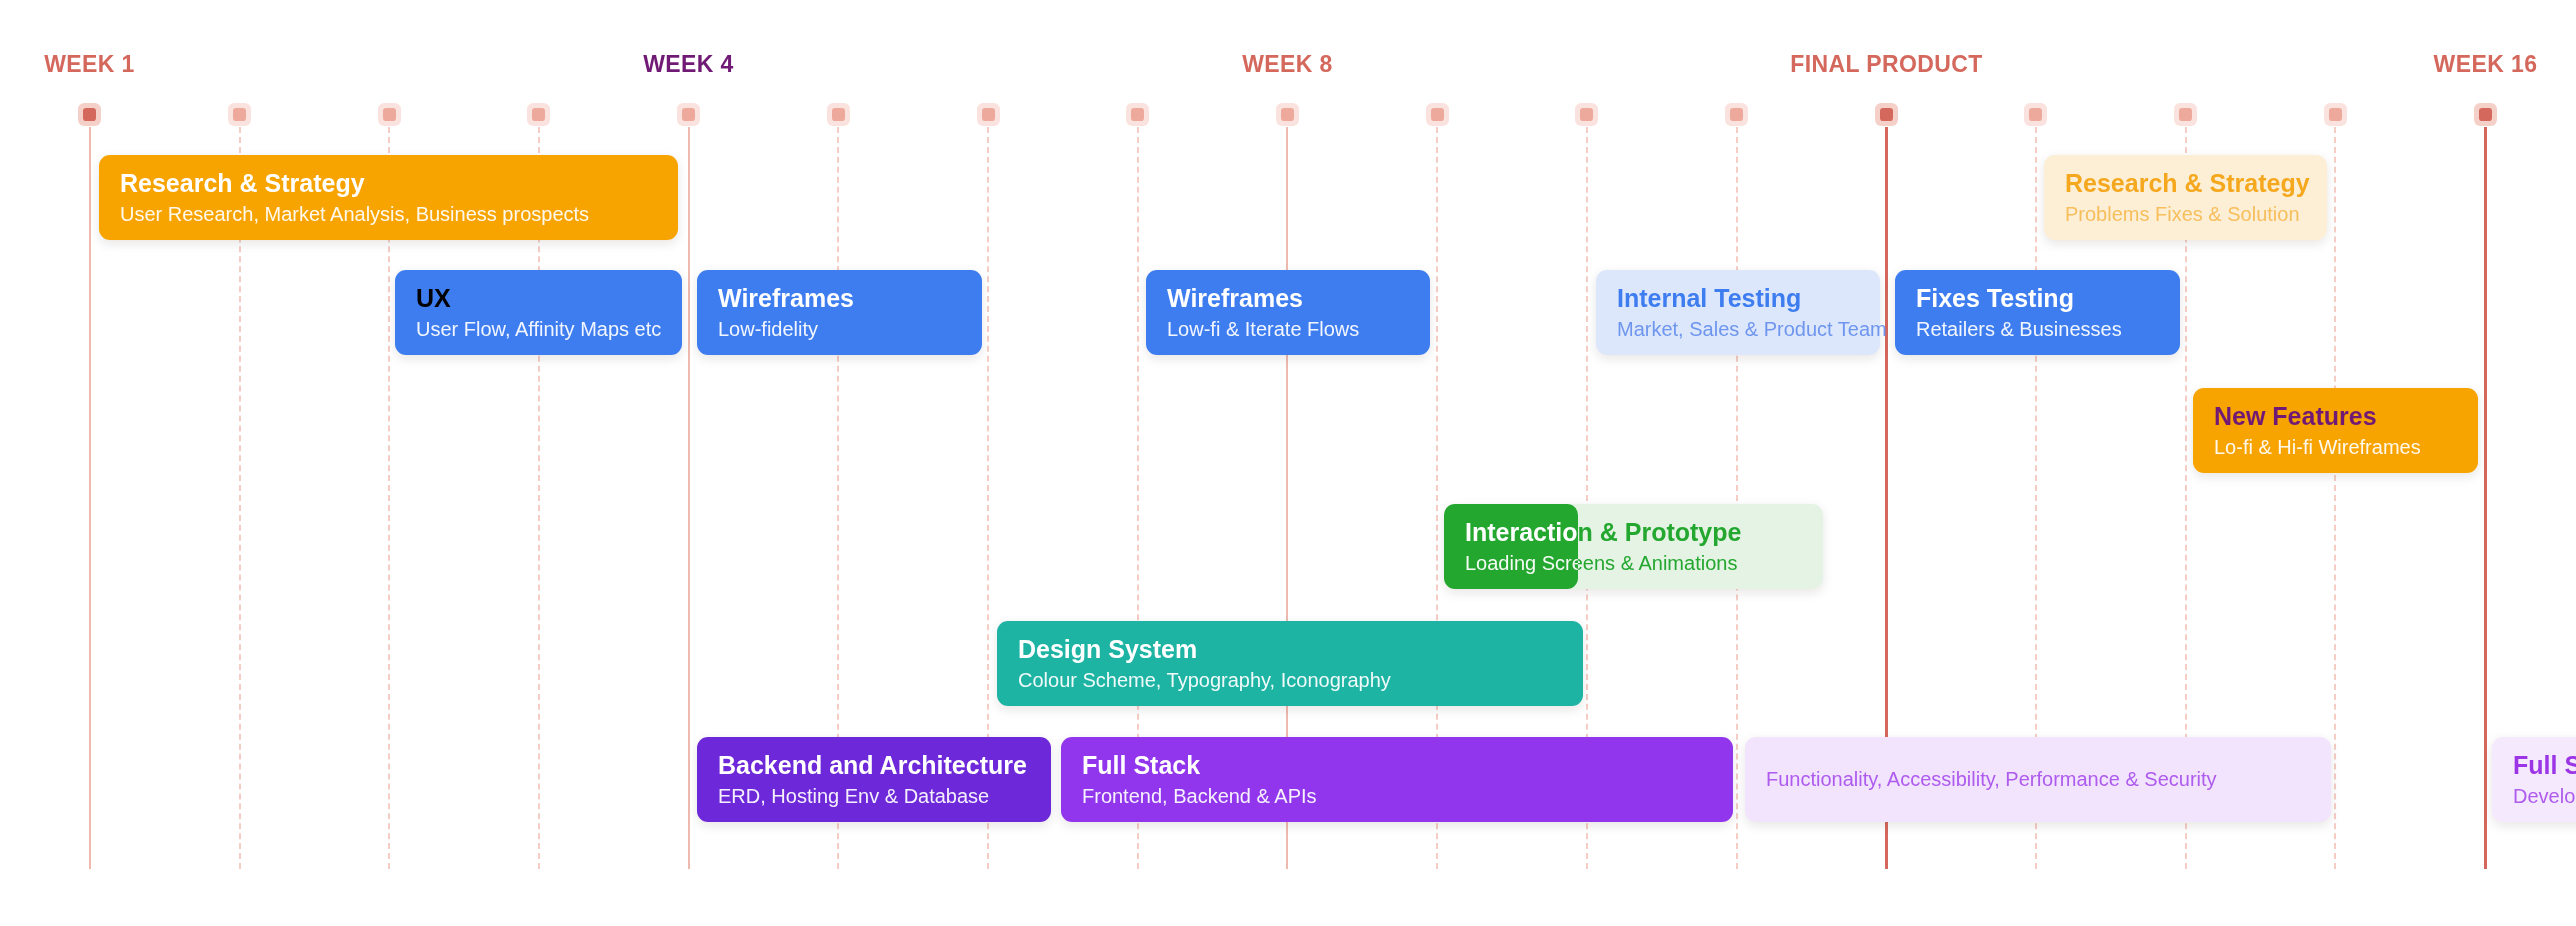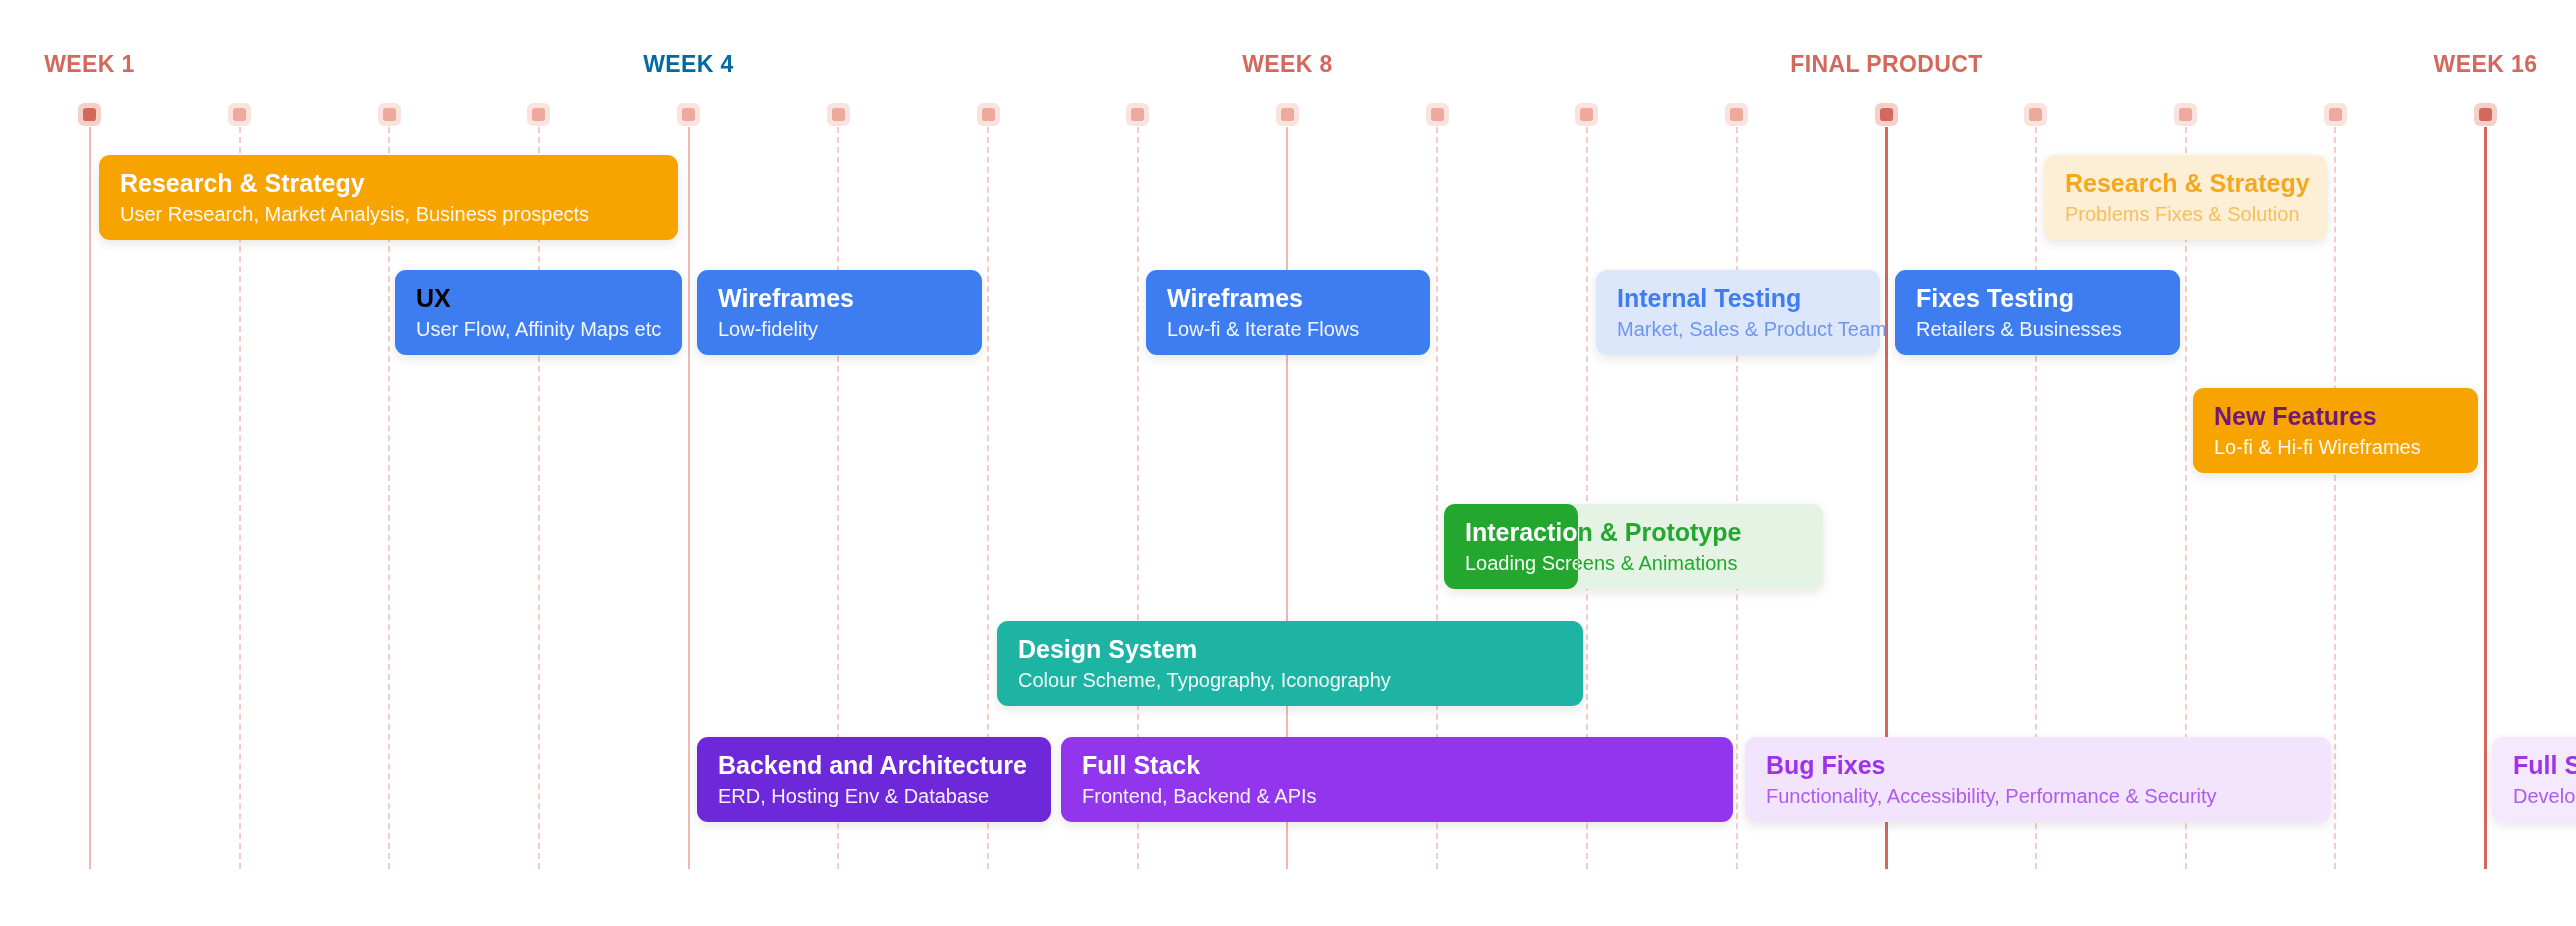--- a/index.html
+++ b/index.html
@@ -63,21 +63,21 @@
     <div class="gridline solid" style="left: 1286px; top: 127px; height: 742px; border-color: rgb(240, 185, 176);"></div>
     <div class="gridline dashed" style="left: 1436px; top: 127px; height: 742px; border-color: rgb(245, 205, 197);"></div>
     <div class="gridline dashed" style="left: 1586px; top: 127px; height: 742px; border-color: rgb(245, 205, 197);"></div>
     <div class="gridline dashed" style="left: 1736px; top: 127px; height: 742px; border-color: rgb(245, 205, 197);"></div>
     <div class="gridline strong" style="left: 1885px; top: 127px; height: 742px; border-color: rgb(213, 104, 92);"></div>
     <div class="gridline dashed" style="left: 2035px; top: 127px; height: 742px; border-color: rgb(245, 205, 197);"></div>
     <div class="gridline dashed" style="left: 2185px; top: 127px; height: 742px; border-color: rgb(245, 205, 197);"></div>
     <div class="gridline dashed" style="left: 2334px; top: 127px; height: 742px; border-color: rgb(245, 205, 197);"></div>
     <div class="gridline strong" style="left: 2484px; top: 127px; height: 742px; border-color: rgb(213, 104, 92);"></div>
     <div class="week-label" style="left: -50px; color: rgb(213, 104, 92);">WEEK 1</div>
-    <div class="week-label" style="left: 549px; color: #0369a1;">WEEK 4</div>
+    <div class="week-label" style="left: 549px; color: #701a75;">WEEK 4</div>
     <div class="week-label" style="left: 1148px; color: rgb(213, 104, 92);">WEEK 8</div>
     <div class="week-label" style="left: 1747px; color: rgb(213, 104, 92);">FINAL PRODUCT</div>
     <div class="week-label" style="left: 2346px; color: rgb(213, 104, 92);">WEEK 16</div>
     <div class="marker-halo" style="left: 78px; top: 103px; background: rgb(245, 208, 201);">
       <div class="marker-dot" style="background: rgb(213, 104, 92);"></div>
     </div>
     <div class="marker-halo" style="left: 228px; top: 103px; background: rgb(250, 227, 222);">
       <div class="marker-dot" style="background: rgb(238, 169, 157);"></div>
     </div>
     <div class="marker-halo" style="left: 378px; top: 103px; background: rgb(250, 227, 222);">
@@ -198,21 +198,20 @@
       </div>
     </div>
     <div class="bar" style="left: 1061px; top: 737px; width: 672px; height: 85px; background: rgb(145, 54, 236);">
       <div class="bar-text" style="width: 672px;">
         <div class="bar-title" style="color: rgb(255, 255, 255);">Full Stack</div>
         <div class="bar-sub" style="color: rgba(255, 255, 255, 0.93);">Frontend, Backend &amp; APIs</div>
       </div>
     </div>
     <div class="bar" style="left: 1745px; top: 737px; width: 586px; height: 85px; background: rgb(241, 228, 252);">
       <div class="bar-text" style="width: 586px;">
-        <div class="bar-title" style="color: rgb(156, 51, 232);">Bug Fixes</div>
         <div class="bar-sub" style="color: rgb(174, 91, 238);">Functionality, Accessibility,  Performance &amp; Security</div>
       </div>
     </div>
     <div class="bar" style="left: 2492px; top: 737px; width: 132px; height: 85px; background: rgb(245, 233, 253);">
       <div class="bar-text" style="width: 132px;">
         <div class="bar-title" style="color: rgb(155, 53, 230);">Full St</div>
         <div class="bar-sub" style="color: rgb(174, 91, 238);">Develop</div>
       </div>
     </div>
   </div>

